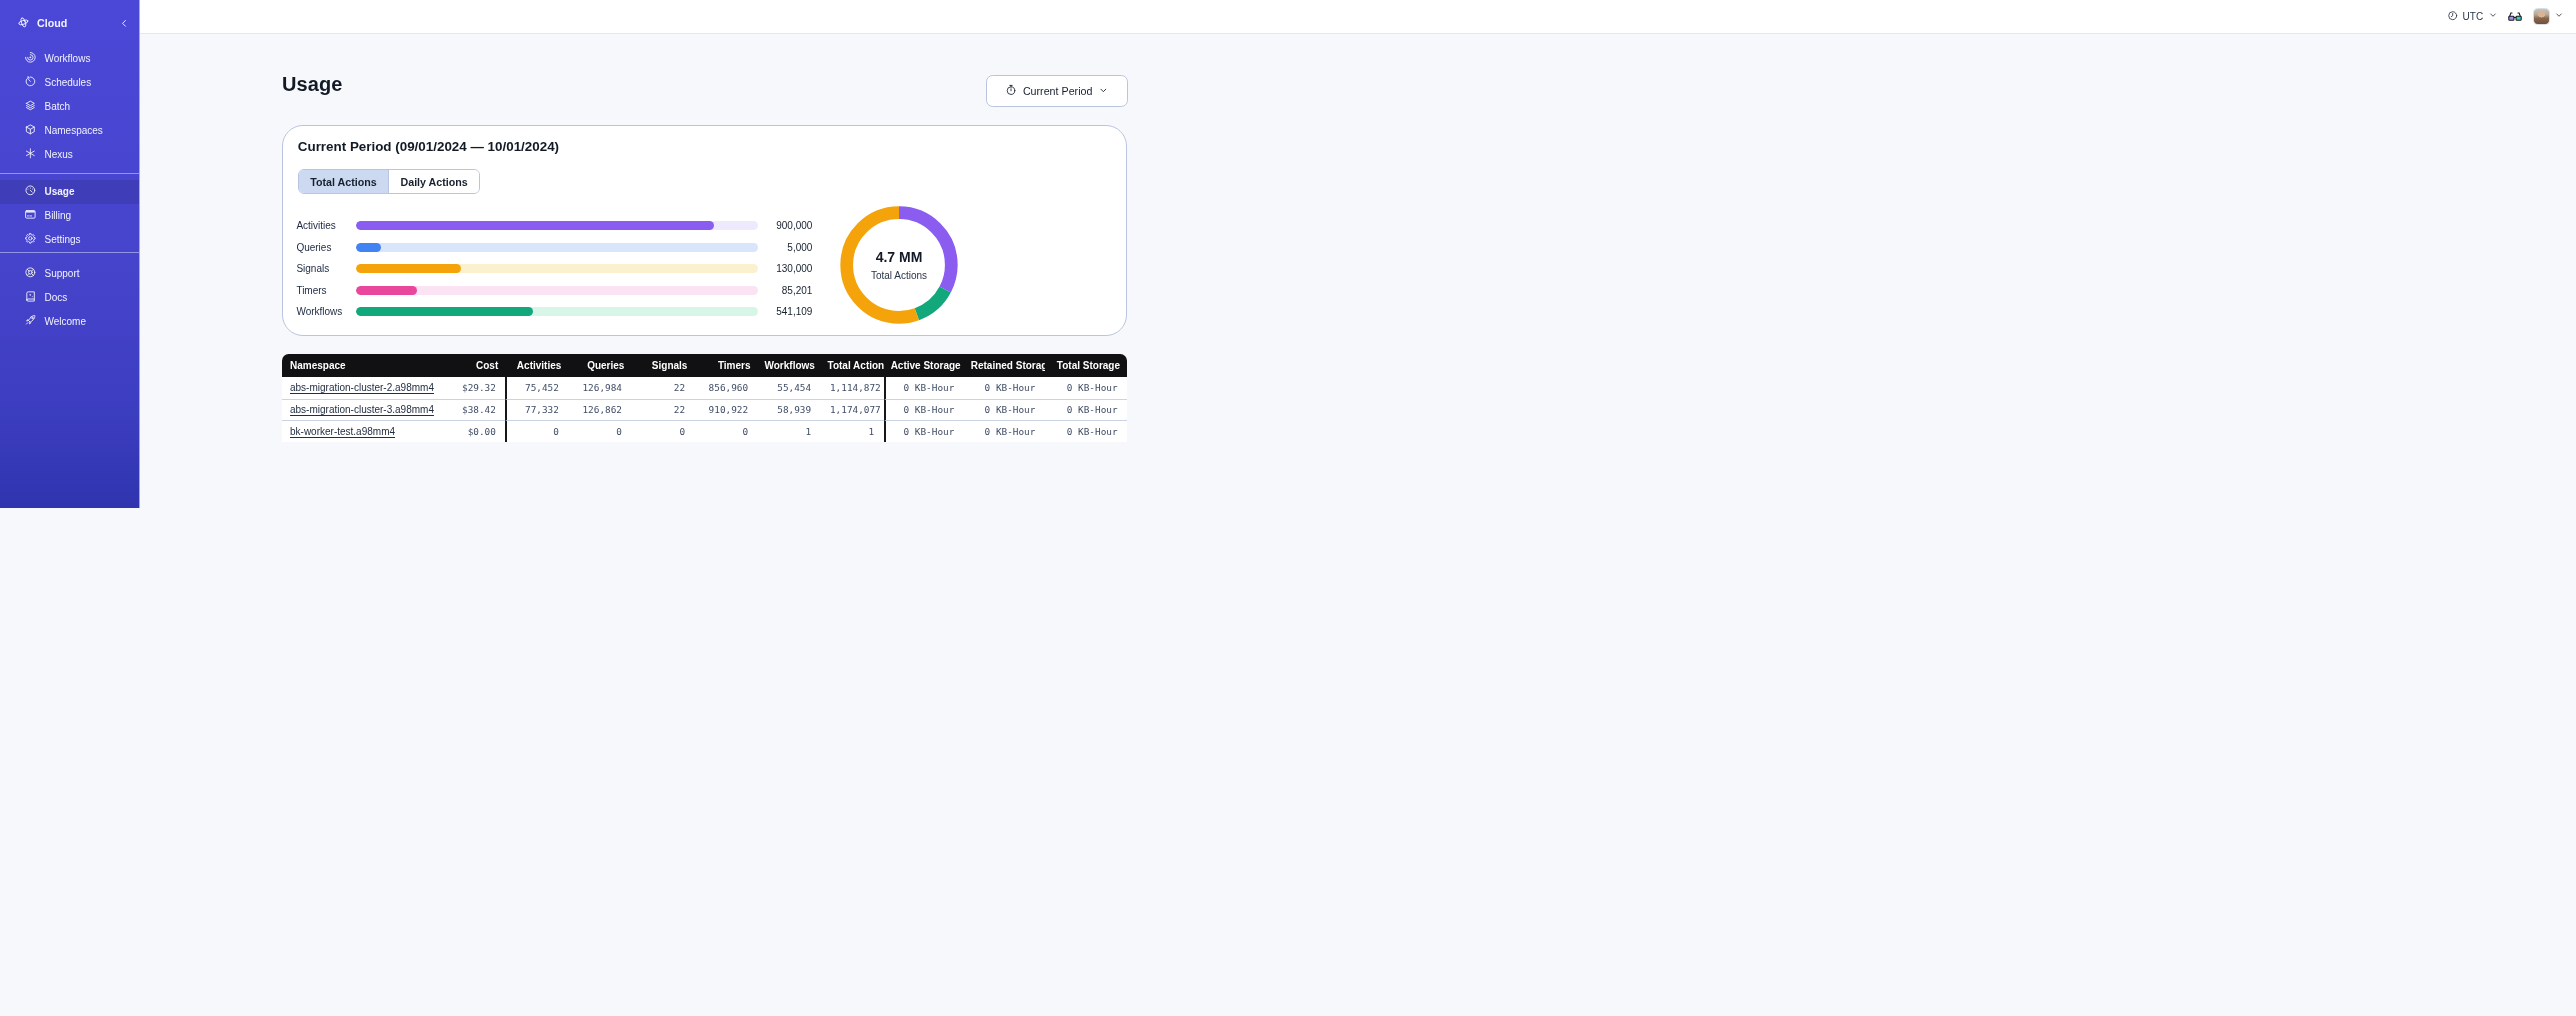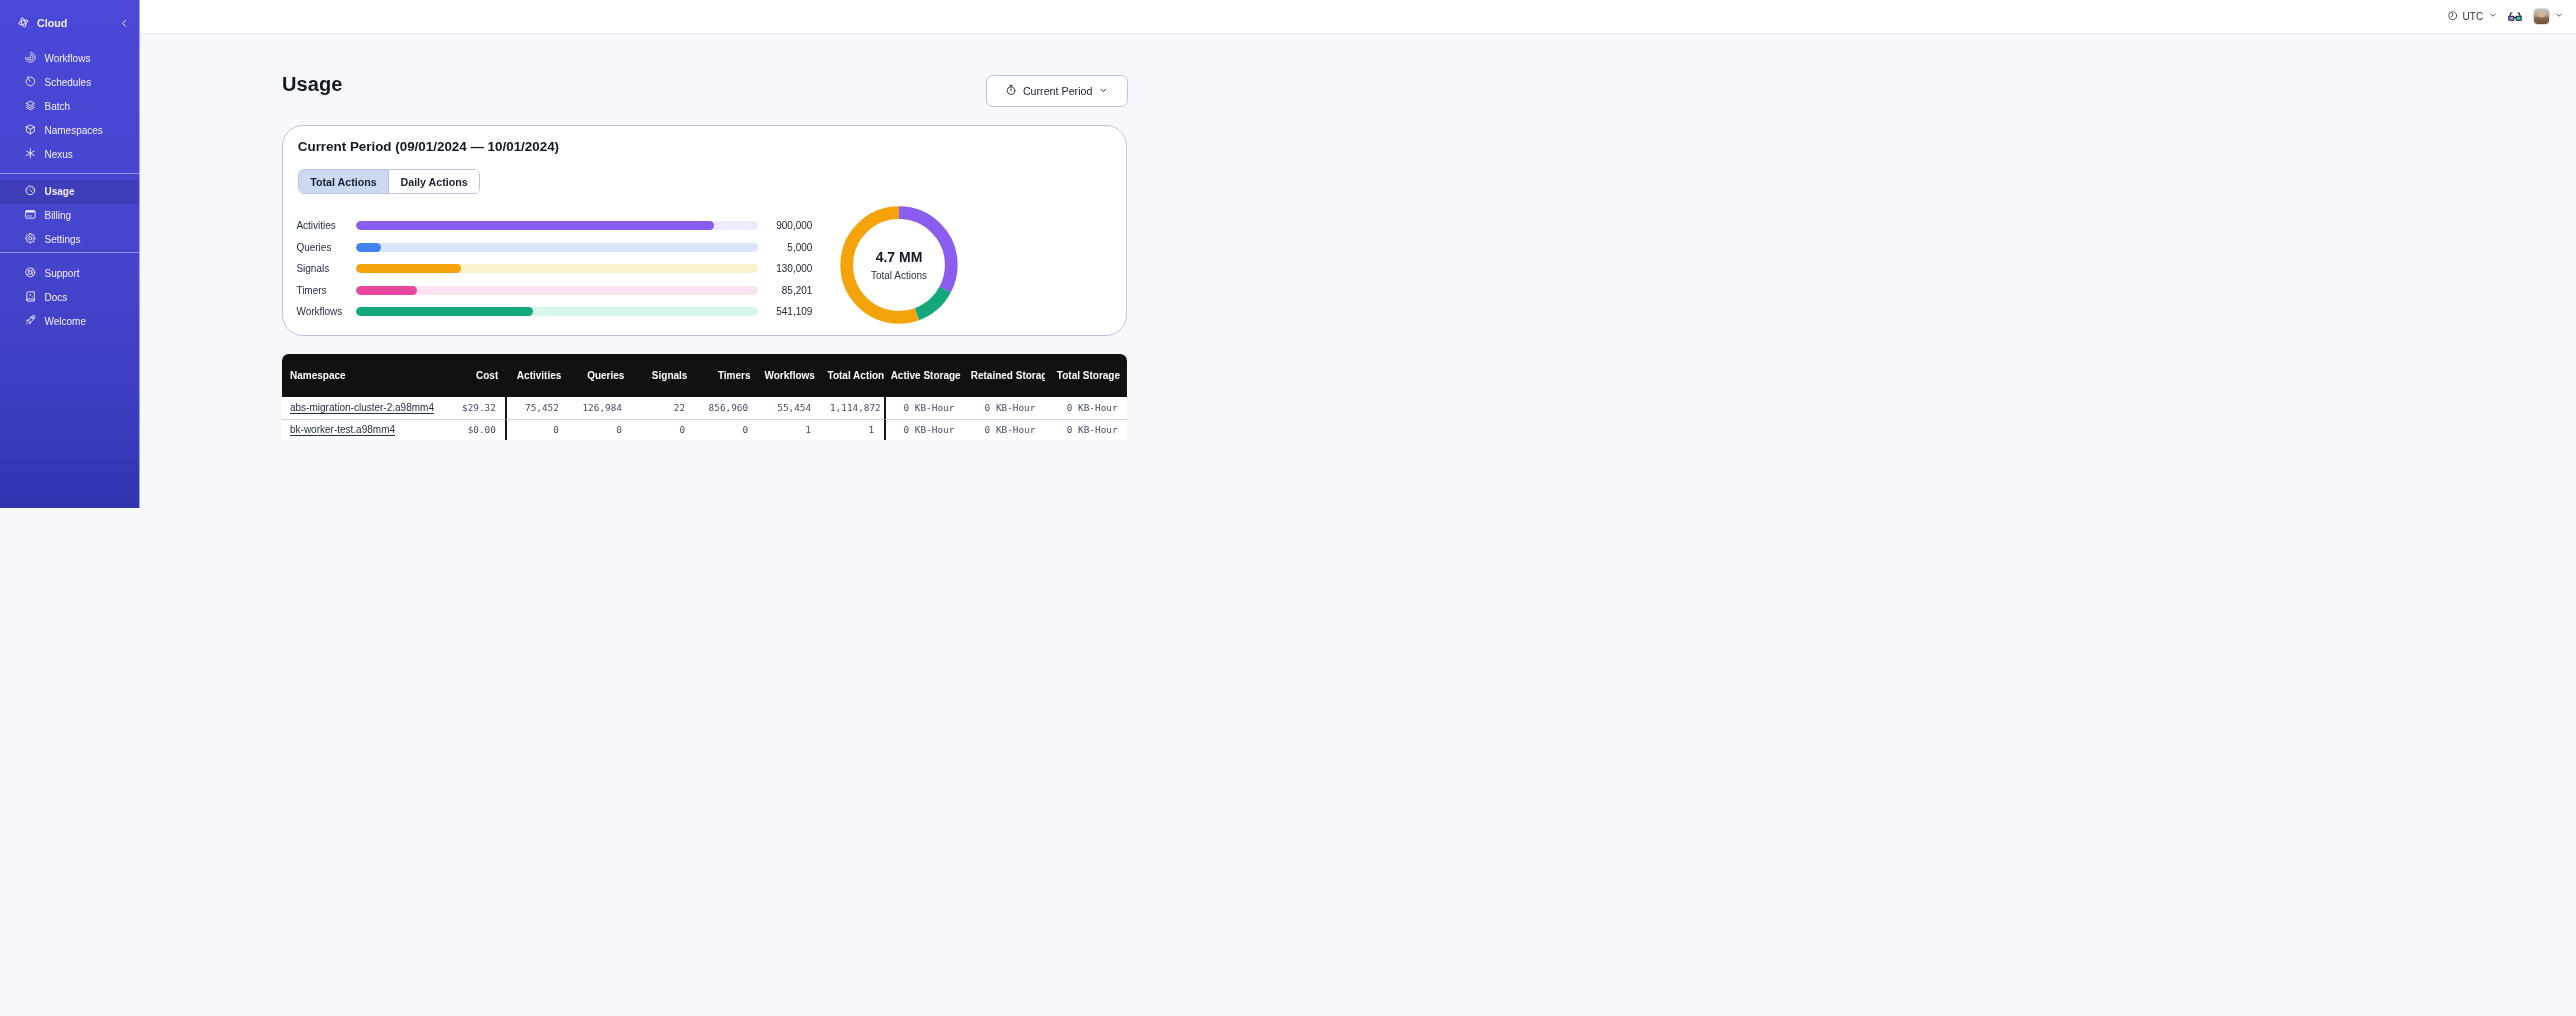--- a/index.html
+++ b/index.html
@@ -82,21 +82,21 @@
   .donut-center { position:absolute; inset:0; display:flex; flex-direction:column;
     align-items:center; justify-content:center; gap:4.7px; }
   .donut-value { font-size:14px; font-weight:600; color:#111927; }
   .donut-label { font-size:10px; color:#2A3547; }
 
   
   .usage-table-wrap { position:absolute; left:162px; top:320px; width:845px; }
   table { border-collapse:separate; border-spacing:0; table-layout:fixed;
     width:845px; }
   thead th { background:#111113; color:#fff; font-size:10px; font-weight:600;
-    height:43px; padding:0 7px; text-align:right; white-space:nowrap;
+    height:23px; padding:0 7px; text-align:right; white-space:nowrap;
     overflow:hidden; }
   thead th.left { text-align:left; padding-left:8px; }
   thead th:first-child { border-radius:6.7px 0 0 0; }
   thead th:last-child { border-radius:0 6.7px 0 0; }
   tbody td { background:#fff; height:21.5px; padding:0 9.4px; text-align:right;
     font-family:"DejaVu Sans Mono", monospace; font-size:9.4px; color:#414E66;
     border-top:0.7px solid #C9D3E2; white-space:nowrap; overflow:hidden; }
   tbody tr:first-child td { border-top:none; }
   tbody td.left { text-align:left; padding-left:8px; }
   tbody td.sep { border-left:2px solid #15171C; }
@@ -356,20 +356,33 @@
             <td>126,984</td>
             <td>22</td>
             <td>856,960</td>
             <td>55,454</td>
             <td>1,114,872</td>
             <td class="sep">0 KB-Hour</td>
             <td>0 KB-Hour</td>
             <td>0 KB-Hour</td>
           </tr>
           <tr>
+            <td class="left"><a class="ns-link">abs-migration-cluster-3.a98mm4</a></td>
+            <td>$38.42</td>
+            <td class="sep">77,332</td>
+            <td>126,862</td>
+            <td>22</td>
+            <td>910,922</td>
+            <td>58,939</td>
+            <td>1,174,077</td>
+            <td class="sep">0 KB-Hour</td>
+            <td>0 KB-Hour</td>
+            <td>0 KB-Hour</td>
+          </tr>
+          <tr>
             <td class="left"><a class="ns-link">bk-worker-test.a98mm4</a></td>
             <td>$0.00</td>
             <td class="sep">0</td>
             <td>0</td>
             <td>0</td>
             <td>0</td>
             <td>1</td>
             <td>1</td>
             <td class="sep">0 KB-Hour</td>
             <td>0 KB-Hour</td>

